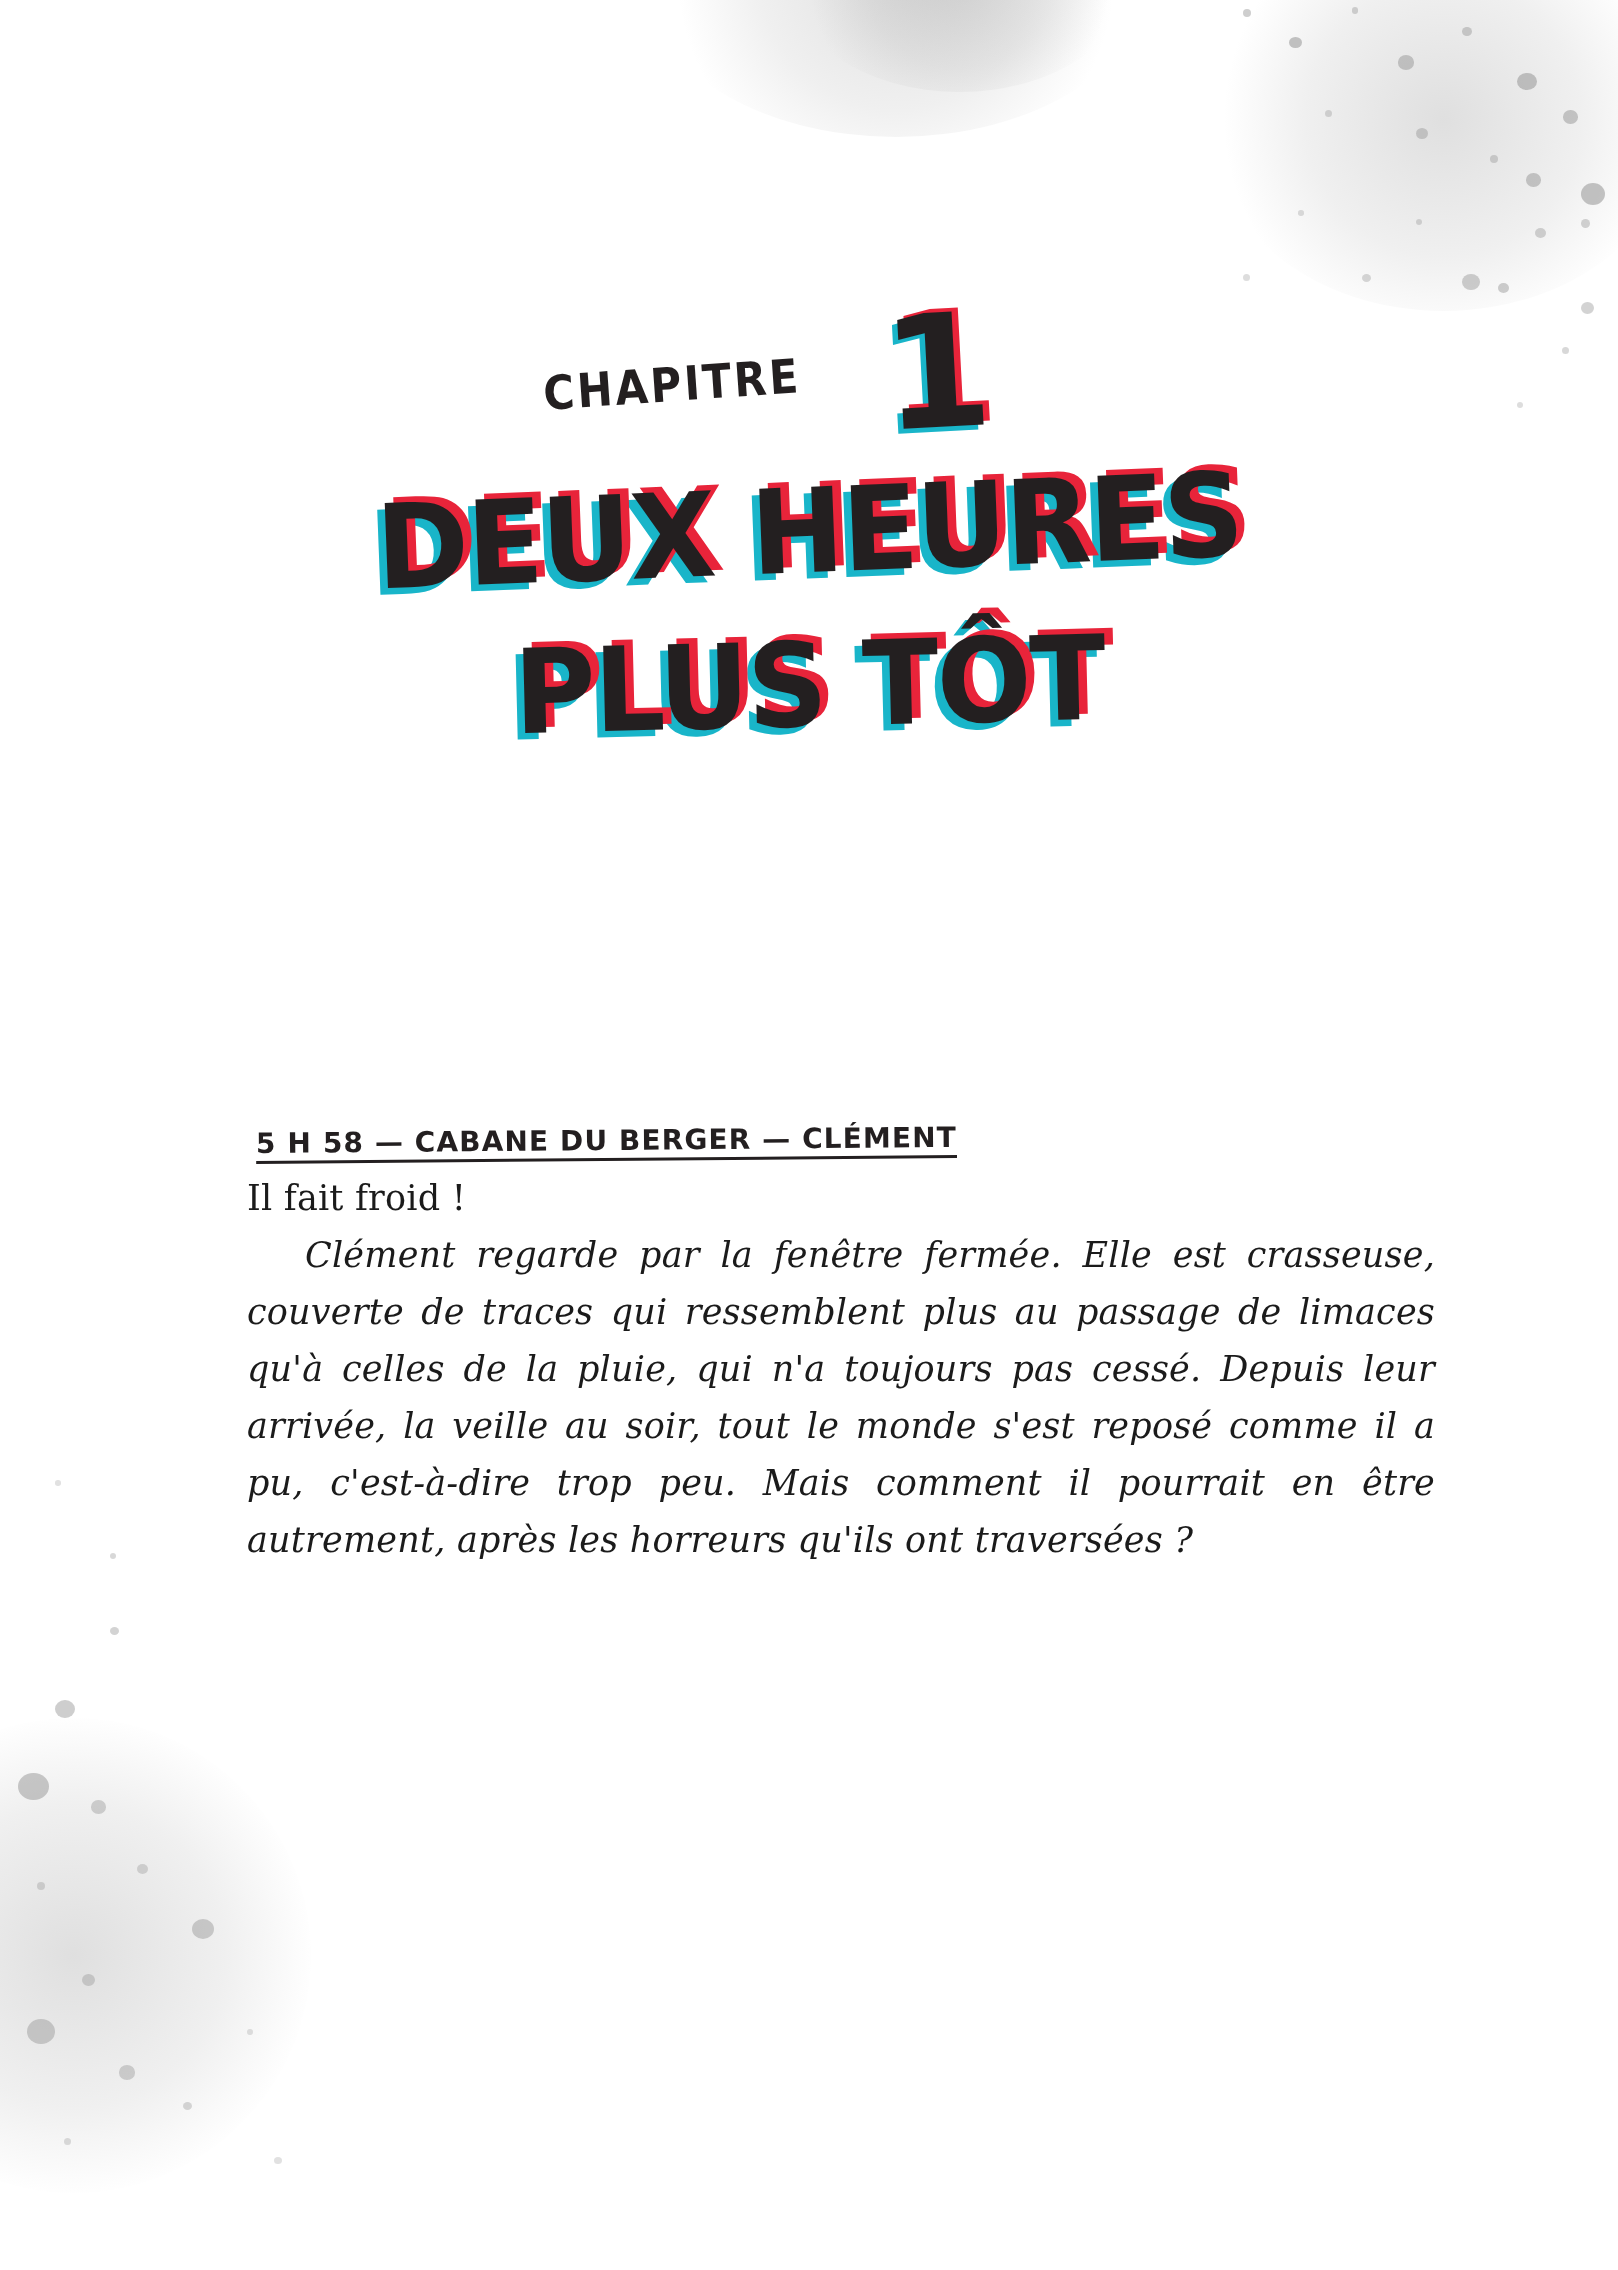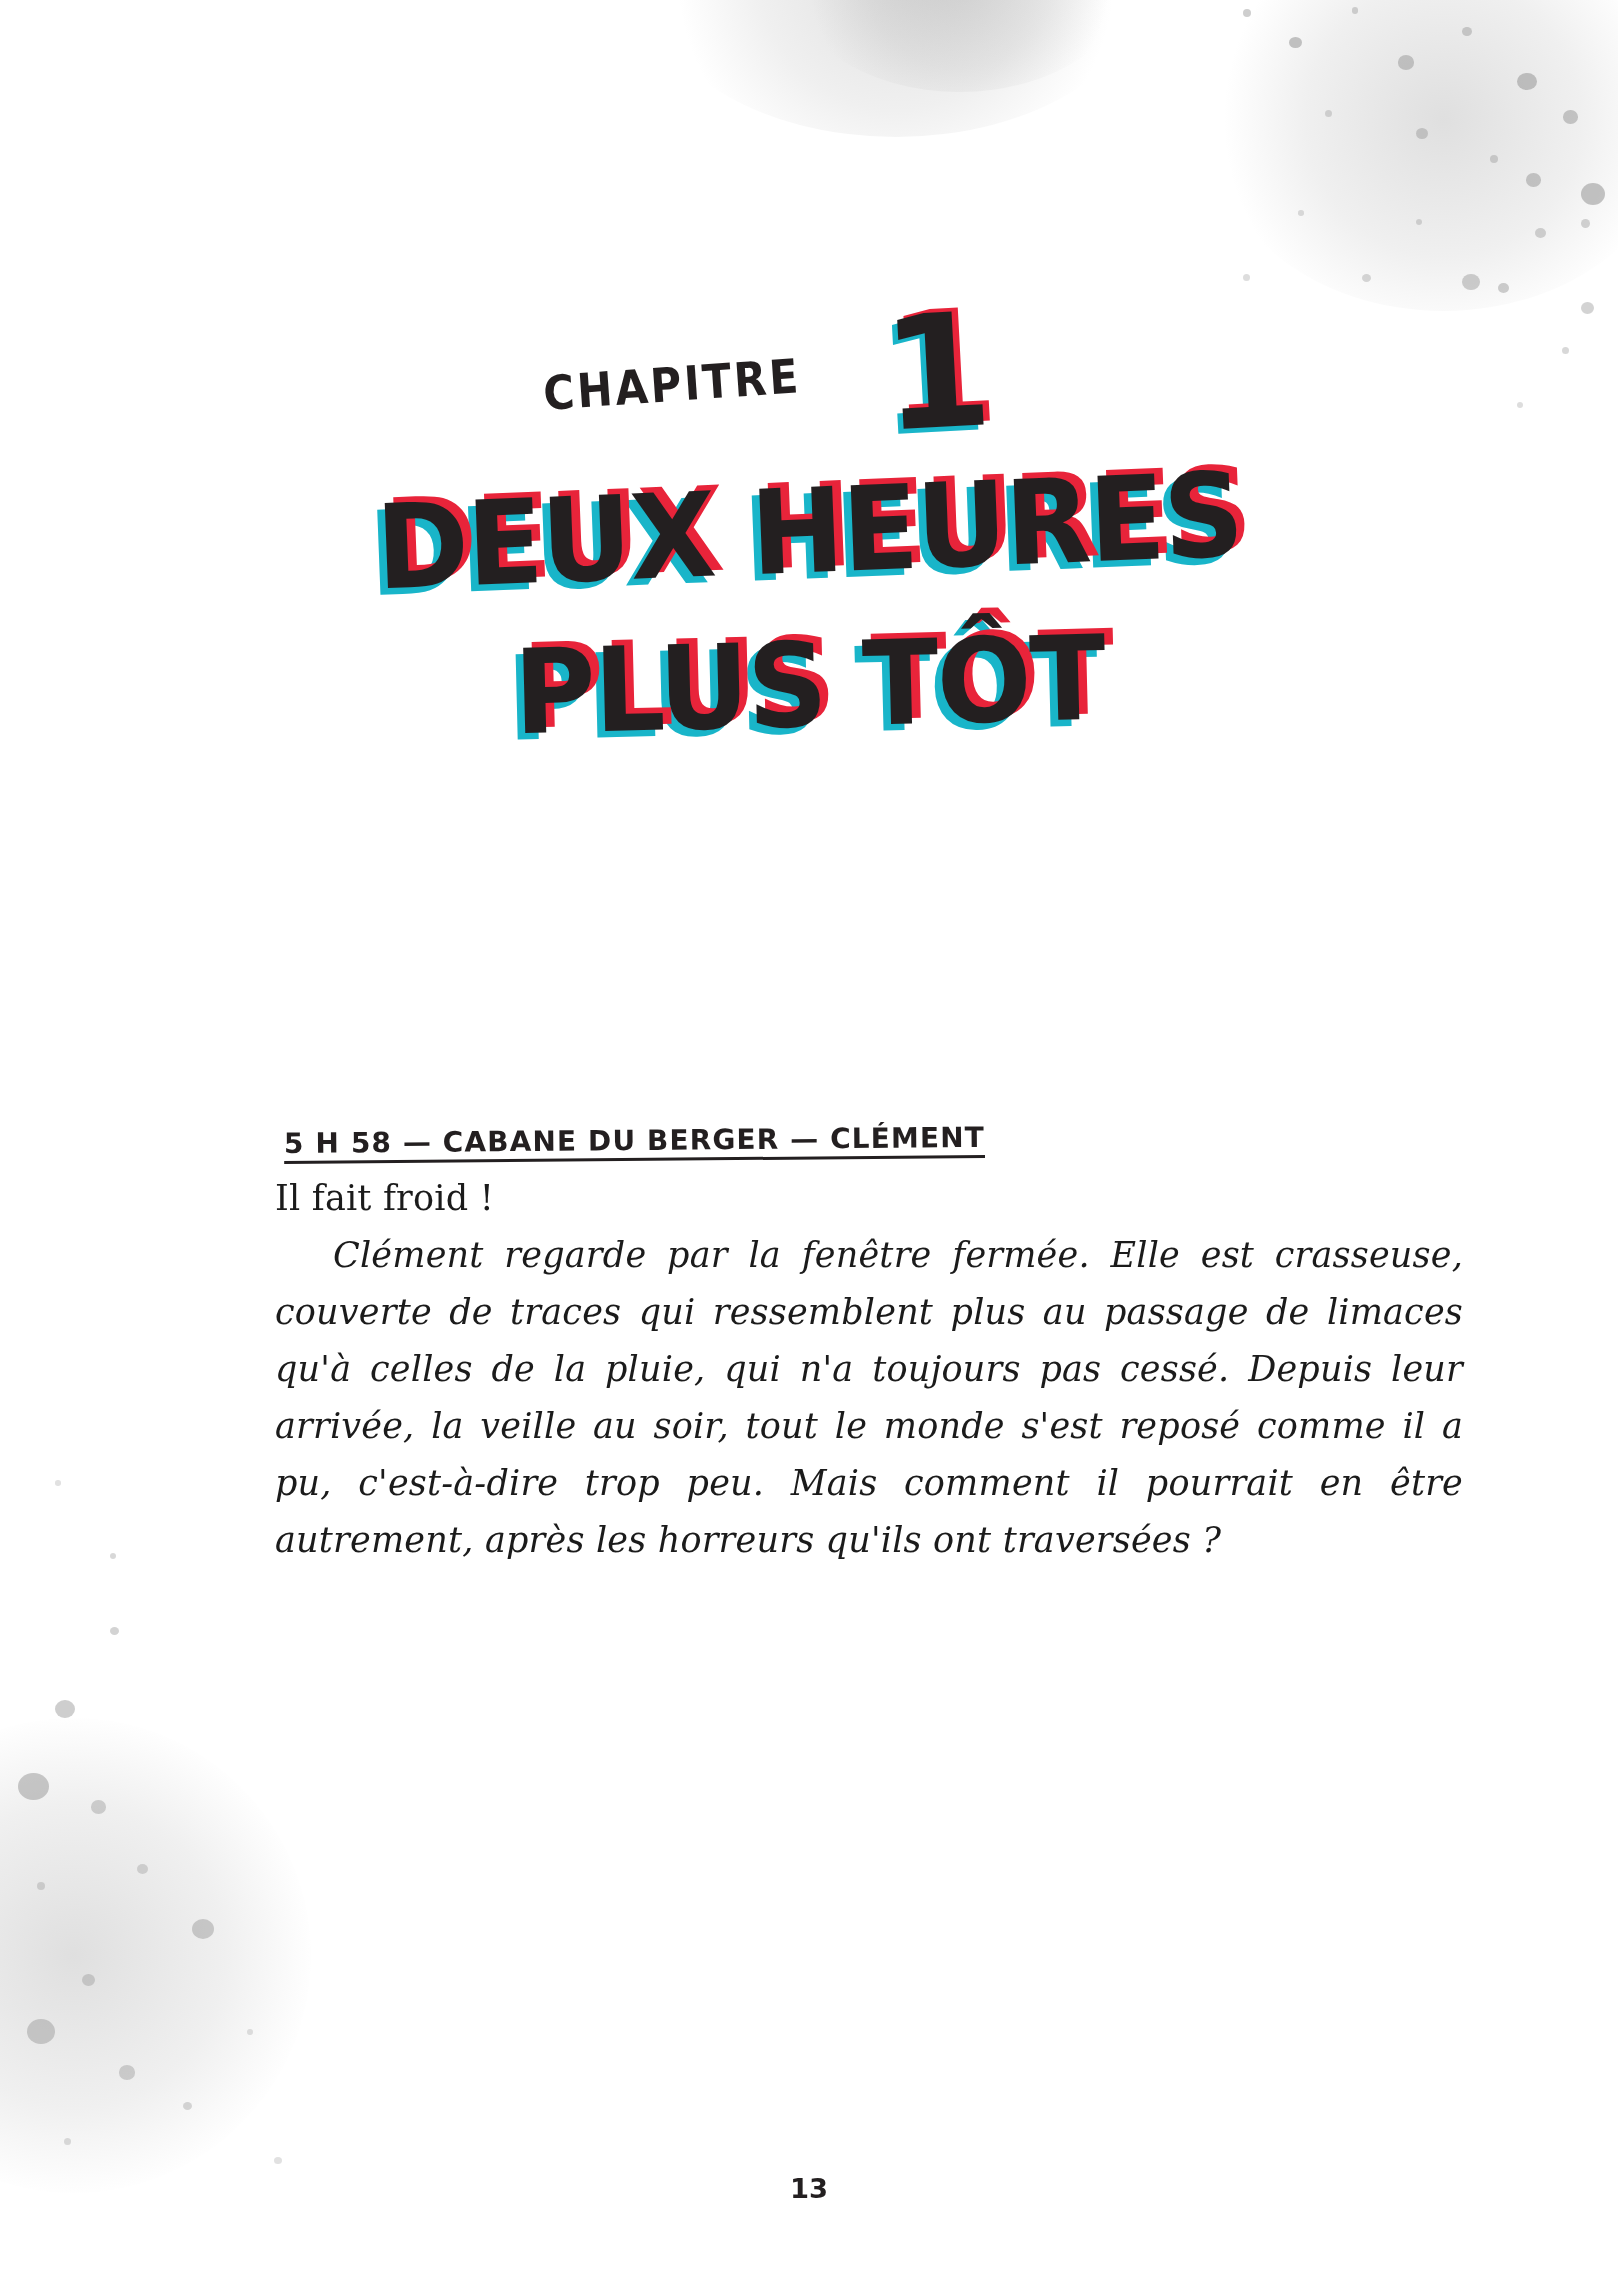--- a/index.html
+++ b/index.html
@@ -100,21 +100,21 @@
     font-size: 117px;
     transform: rotate(-1.4deg) scaleX(1.06);
     margin-top: 16.4px;
     text-shadow: 8.2px -5.5px 0 #e8243a, -7.3px 6.4px 0 #19b5c9;
   }
 
   
   .body-block {
     position: absolute;
     top: 1124px;
-    left: 275px;
+    left: 247px;
     width: 1188px;
   }
   .scene-slug {
     font-family: "DejaVu Sans", sans-serif;
     font-weight: 700;
     font-size: 28px;
     letter-spacing: 1.1px;
     color: #231f20;
     text-decoration: underline;
     text-underline-offset: 8.2px;
@@ -225,16 +225,15 @@
     <div class="title-line title-line-1">DEUX HEURES</div>
     <div class="title-line title-line-2">PLUS TÔT</div>
   </header>
 
   <section class="body-block">
     <div class="scene-slug">5 H 58 — CABANE DU BERGER — CLÉMENT</div>
     <p class="body-text first">Il fait froid !</p>
     <p class="body-text indent">Clément regarde par la fenêtre fermée. Elle est crasseuse, couverte de traces qui ressemblent plus au passage de limaces qu'à celles de la pluie, qui n'a toujours pas cessé. Depuis leur arrivée, la veille au soir, tout le monde s'est reposé comme il a pu, c'est-à-dire trop peu. Mais comment il pourrait en être autrement, après les horreurs qu'ils ont traversées ?</p>
   </section>
 
-  <div class="folio">13</div>
 
 </div>
 
 
 </body></html>

